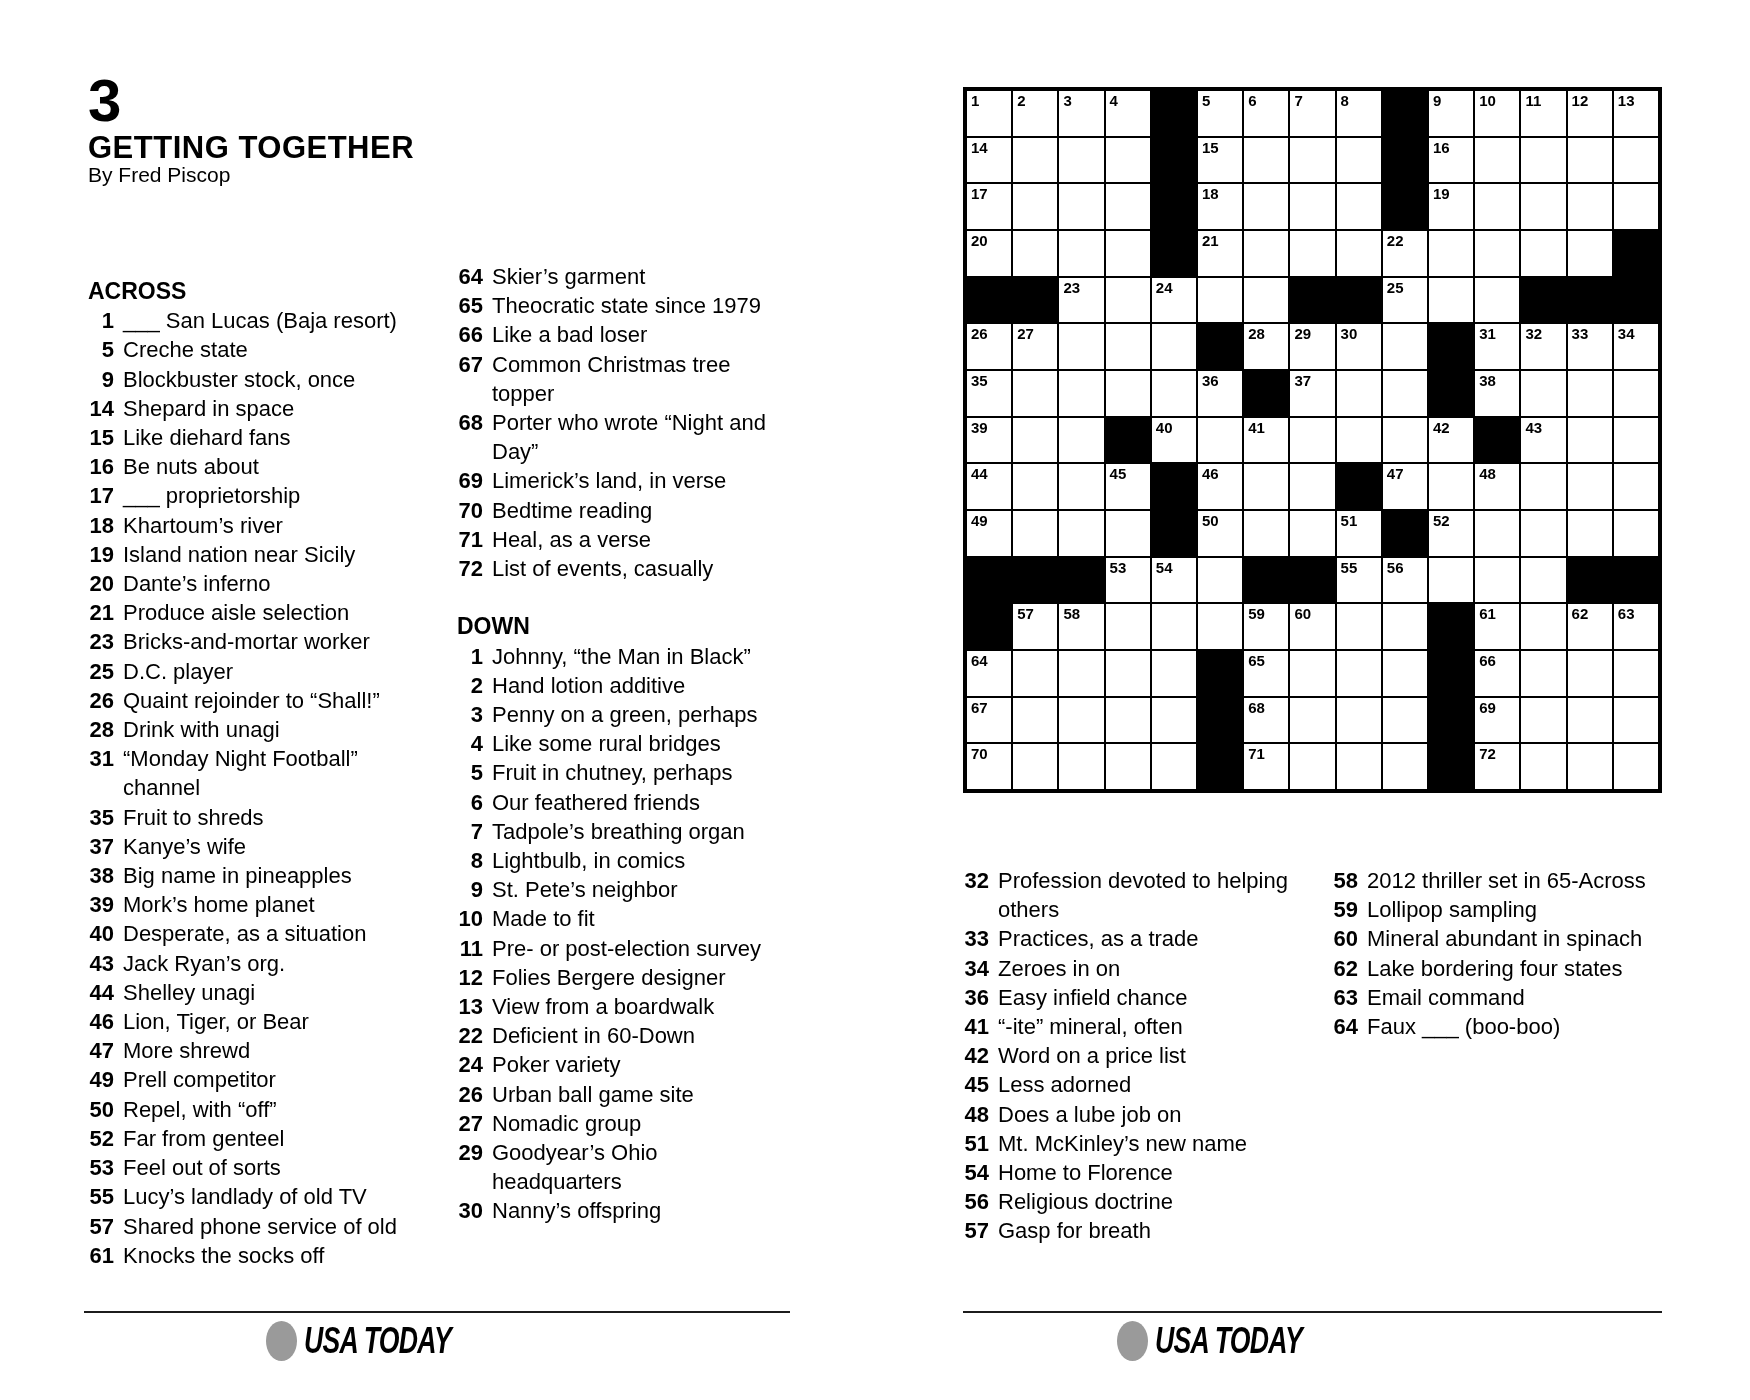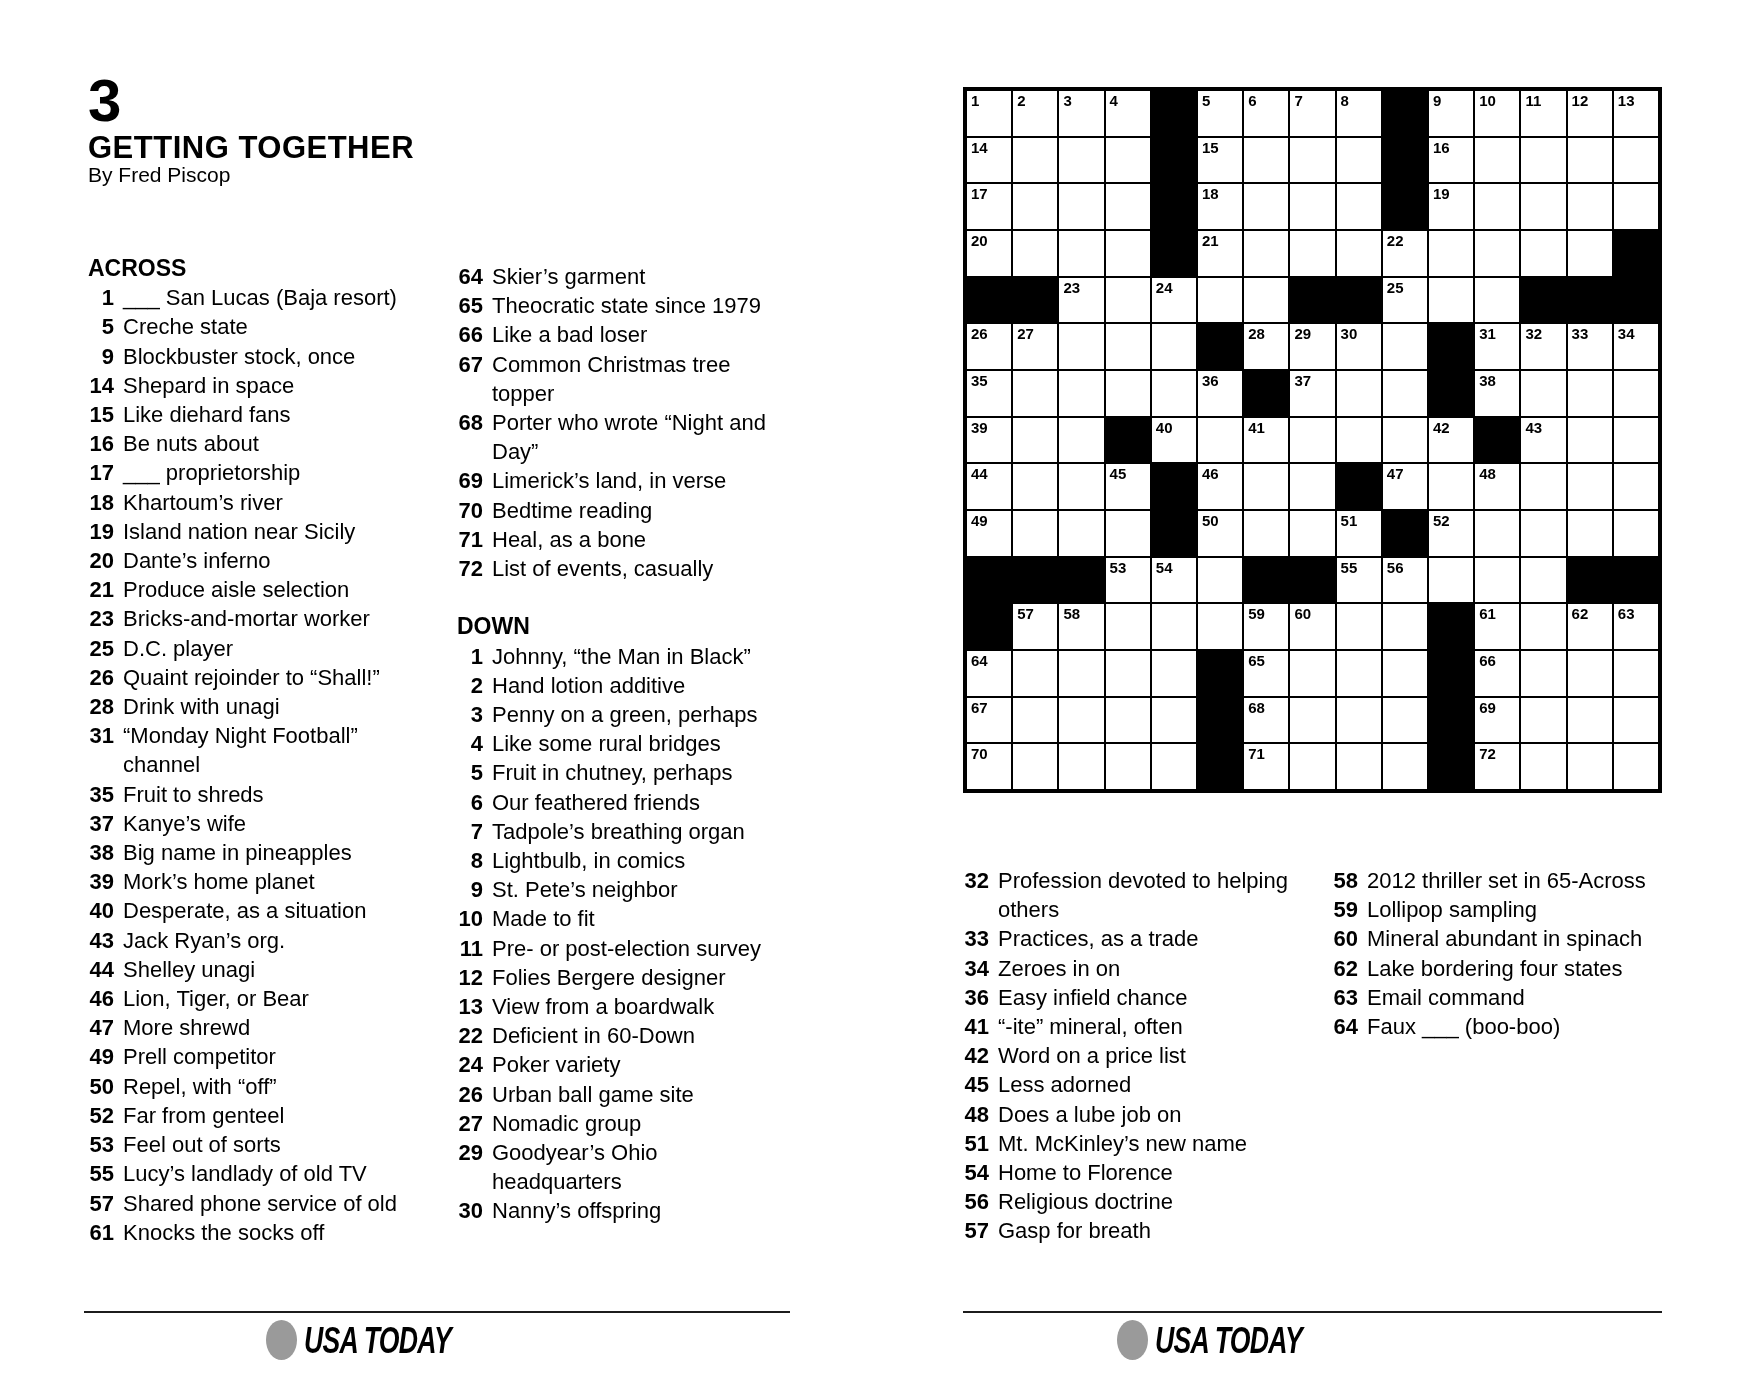--- a/index.html
+++ b/index.html
@@ -8,21 +8,21 @@
     font-family:"Liberation Sans", sans-serif;overflow:hidden;
   }
   
   .title-block{position:absolute;left:88px;top:72px;}
   .puzzle-number{font-size:60px;font-weight:bold;line-height:58px;letter-spacing:1px;}
   .puzzle-title{font-size:31px;font-weight:bold;letter-spacing:.5px;margin-top:2px;line-height:32px;}
   .byline{font-size:21px;margin-top:0;line-height:22px;}
 
   
   .cluecol{position:absolute;font-size:22px;line-height:29.2px;}
-  #col1{left:88px;top:254px;width:320px;}
+  #col1{left:88px;top:277px;width:320px;}
   #col2{left:457px;top:262px;width:310px;}
   #col3{left:963px;top:866px;width:345px;}
   #col4{left:1332px;top:866px;width:345px;}
   .cluehead{font-weight:bold;font-size:23px;}
   .cluehead.gap{margin-top:29.2px;}
   .clue{display:flex;white-space:nowrap;}
   .clue .num{flex:0 0 26px;text-align:right;font-weight:bold;}
   .clue .txt{margin-left:9px;}
 
   
@@ -32,21 +32,21 @@
     border:3px solid #000;box-sizing:border-box;background:#fff;
   }
   .cell{border:1px solid #000;box-sizing:border-box;position:relative;background:#fff;}
   .cell.black{background:#000;}
   .cellnum{position:absolute;top:1px;left:4px;font-size:15px;font-weight:bold;line-height:17px;}
 
   
   .footer-rule{position:absolute;top:1311px;height:2px;background:#1c1c1c;}
   #rule-left{left:84px;width:706px;}
   #rule-right{left:963px;width:699px;}
-  .logo{position:absolute;top:1320px;display:flex;}
+  .logo{position:absolute;top:1320px;display:flex;align-items:center;}
   #logo-left{left:266px;}
   #logo-right{left:1117px;}
   .logo-ball{width:31px;height:40px;border-radius:50%;}
   .wordmark{
     font-size:37px;font-weight:bold;font-style:italic;letter-spacing:-1px;
     margin-left:7px;transform:scaleX(.72);transform-origin:left center;white-space:nowrap;
   }
 </style>
 </head>
 <body>
@@ -596,21 +596,21 @@
     <div class="clue">
       <span class="num">69</span>
       <span class="txt">Limerick’s land, in verse</span>
     </div>
     <div class="clue">
       <span class="num">70</span>
       <span class="txt">Bedtime reading</span>
     </div>
     <div class="clue">
       <span class="num">71</span>
-      <span class="txt">Heal, as a bone</span>
+      <span class="txt">Heal, as a verse</span>
     </div>
     <div class="clue">
       <span class="num">72</span>
       <span class="txt">List of events, casually</span>
     </div>
     <div class="cluehead gap">DOWN</div>
     <div class="clue">
       <span class="num">1</span>
       <span class="txt">Johnny, “the Man in Black”</span>
     </div>

